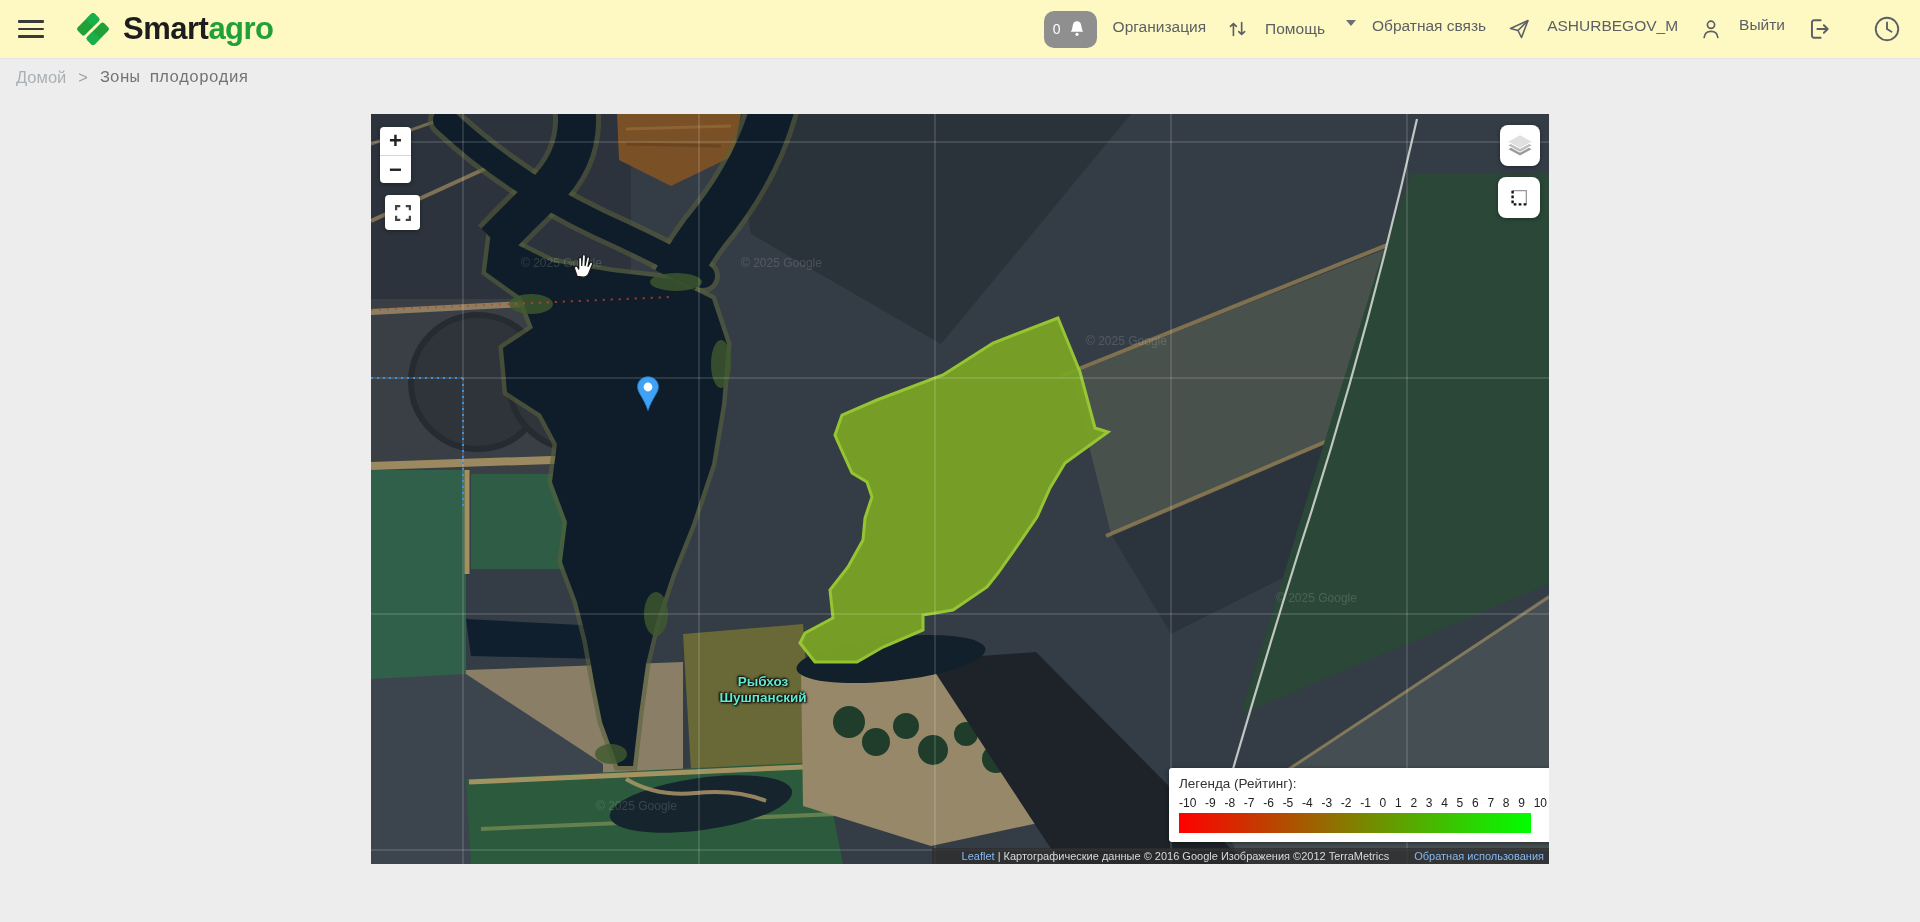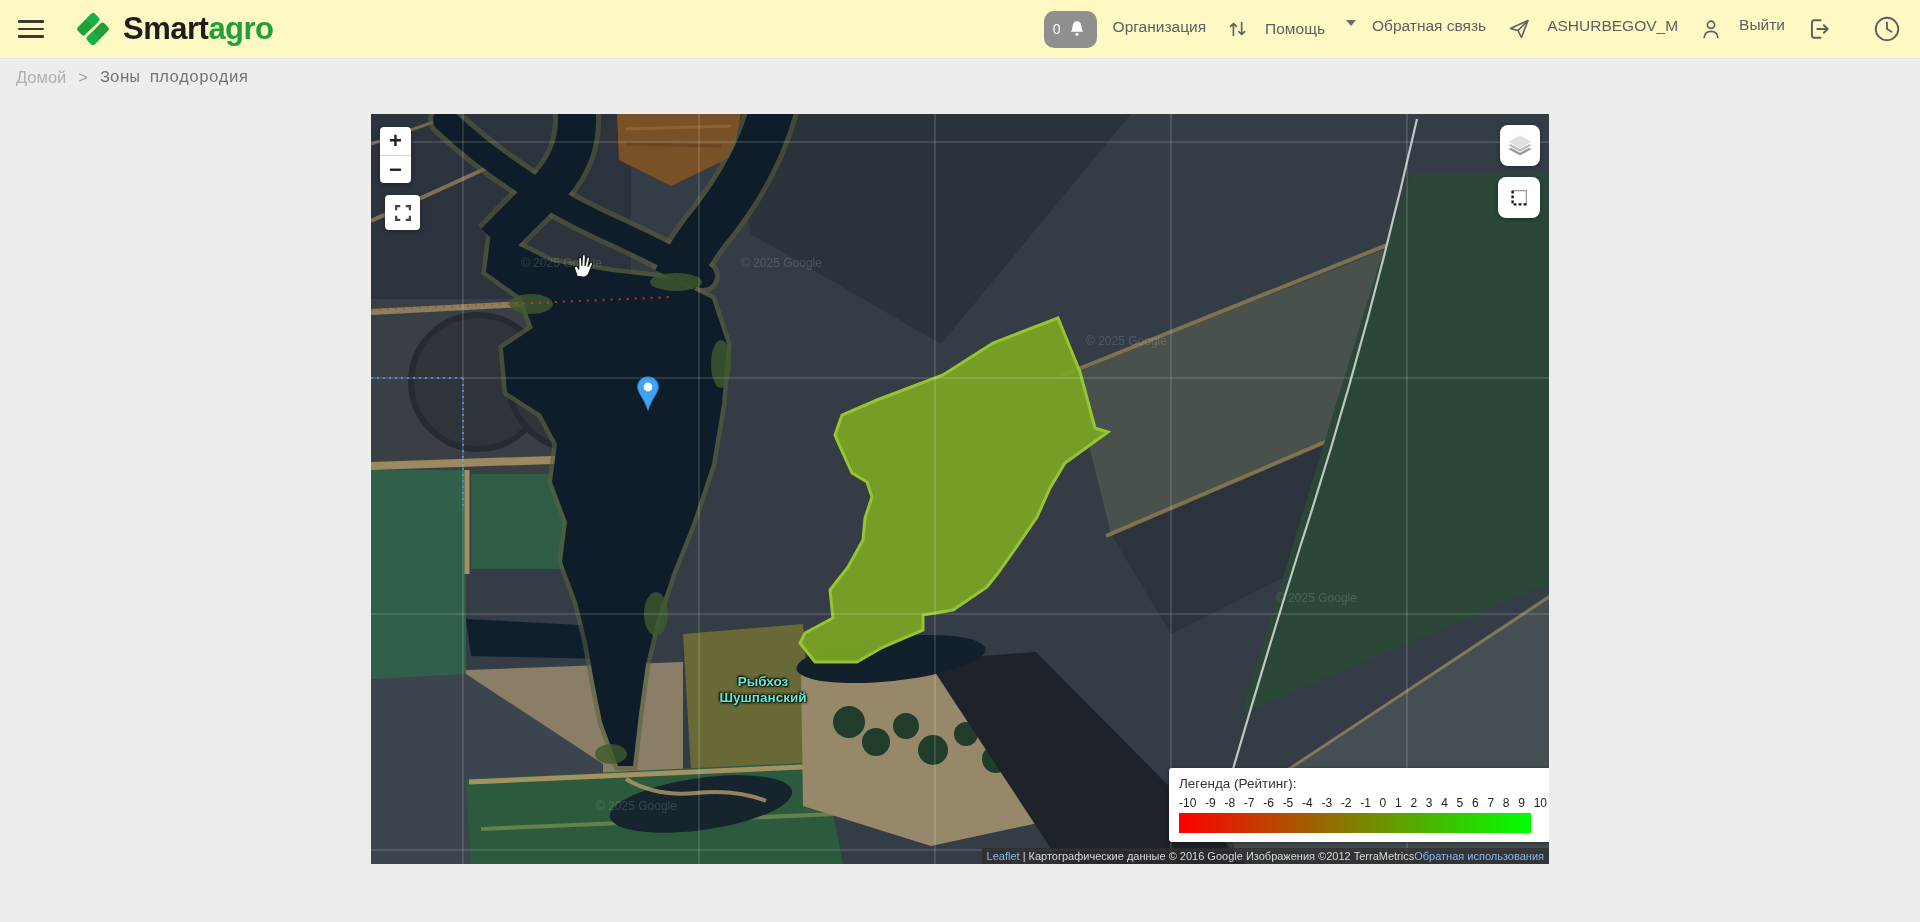--- a/index.html
+++ b/index.html
@@ -63,21 +63,21 @@
     border-radius:3px; box-shadow:0 1px 5px rgba(0,0,0,.4); padding:8px 10px 9px 10px; z-index:15; }
   .legend-title { font-size:13.5px; color:#333; margin-bottom:5px; }
   .legend-ticks { display:flex; justify-content:space-between; font-size:12px; color:#222;
     margin-bottom:3px; }
   .legend-bar { height:20px; width:352px; }
 
   
   .attribution { position:absolute; right:0; bottom:0; height:16px; z-index:15;
     background:rgba(45,45,45,0.78); color:#d9d9d9; font-size:11px; line-height:16px;
     padding:0 5px; white-space:nowrap; }
-  .attribution a { color:#86b8f2; text-decoration:none; cursor:pointer; }
+  .attribution a { color:#86b8f2; text-decoration:none; cursor:pointer;margin-left:25px; }
 </style>
 </head>
 <body>
 
 <div class="header">
   <div class="burger">
     <span></span>
       <span></span>
       <span></span>
   </div>

